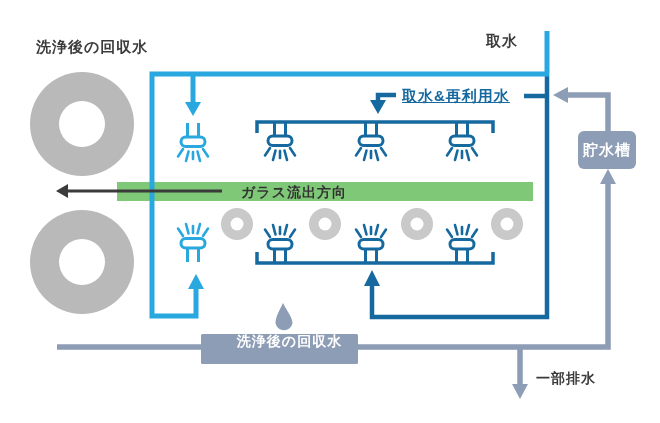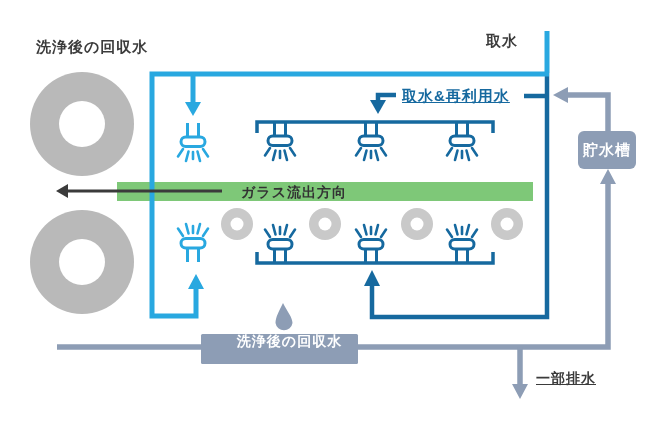--- a/index.html
+++ b/index.html
@@ -136,14 +136,14 @@
   <div class="lbl" style="left:486px;top:32px;">取水</div>
 
   <div class="lbl lbl-blue" style="left:402px;top:87px;">取水&amp;再利用水</div>
 
   <div class="lbl lbl-green" style="left:241px;top:184px;font-family:Liberation Mono, monospace;">ガラス流出方向</div>
 
   <div class="boxlbl tankbox">貯水槽</div>
 
   <div class="boxlbl recbox">洗浄後の回収水</div>
 
-  <div class="lbl" style="left:536px;top:370px;font-size:14px;text-decoration:underline;">一部排水</div>
+  <div class="lbl" style="left:536px;top:370px;font-size:14px;">一部排水</div>
 </div>
 
 </body></html>

